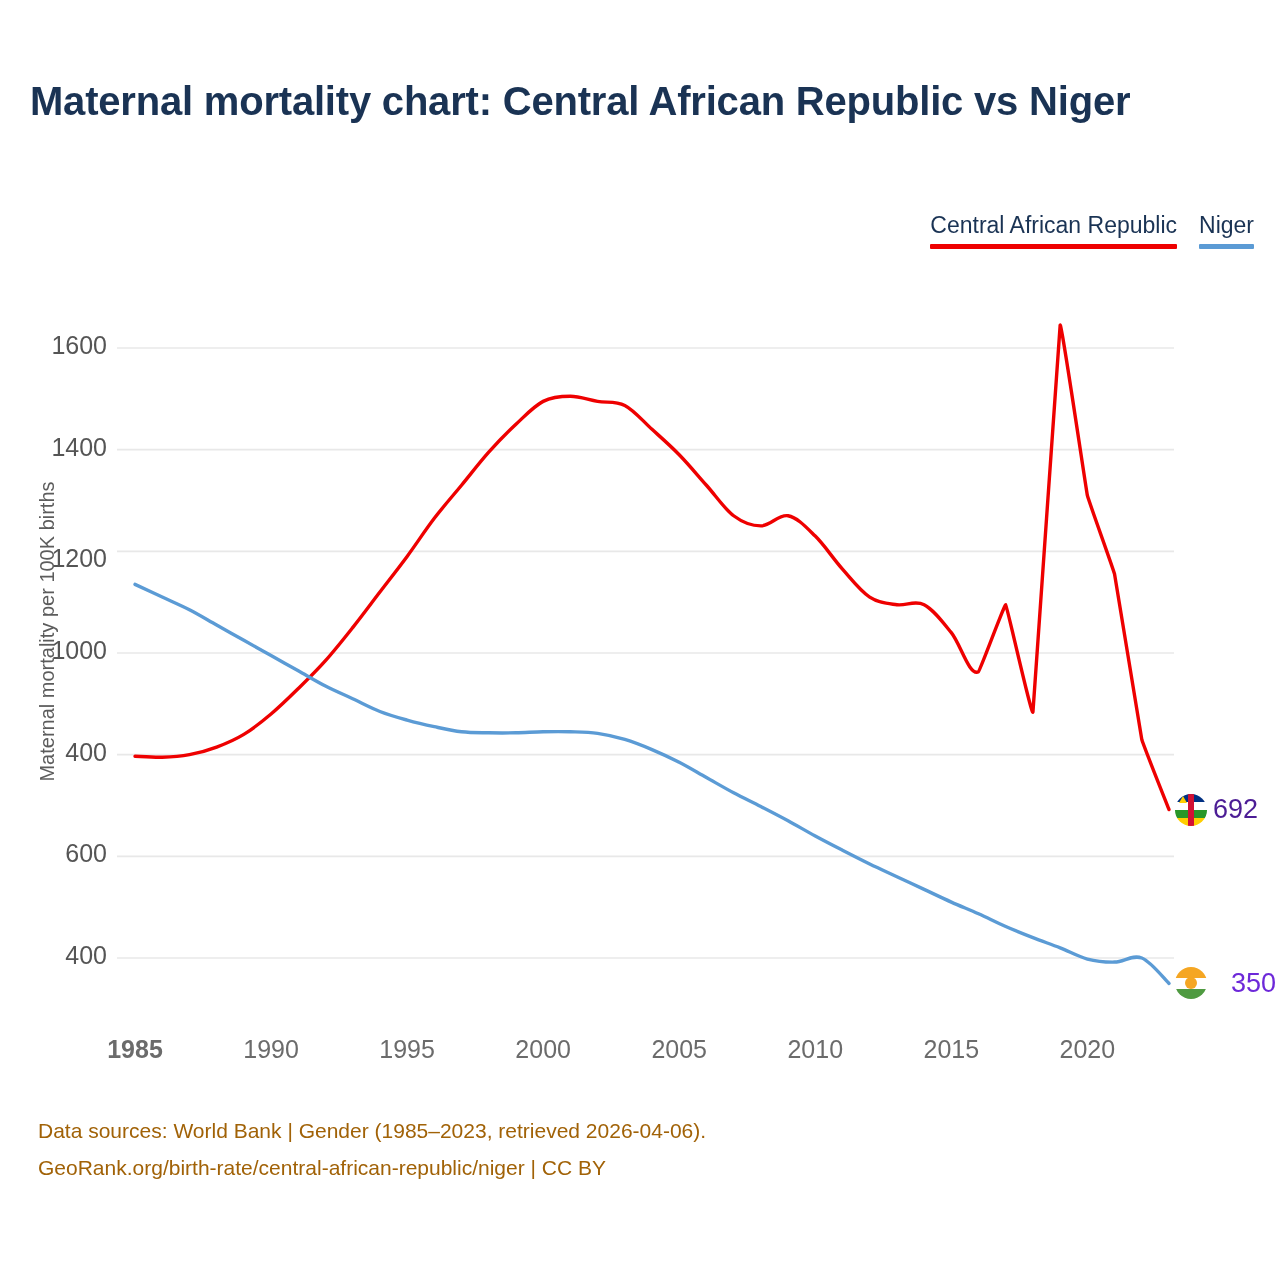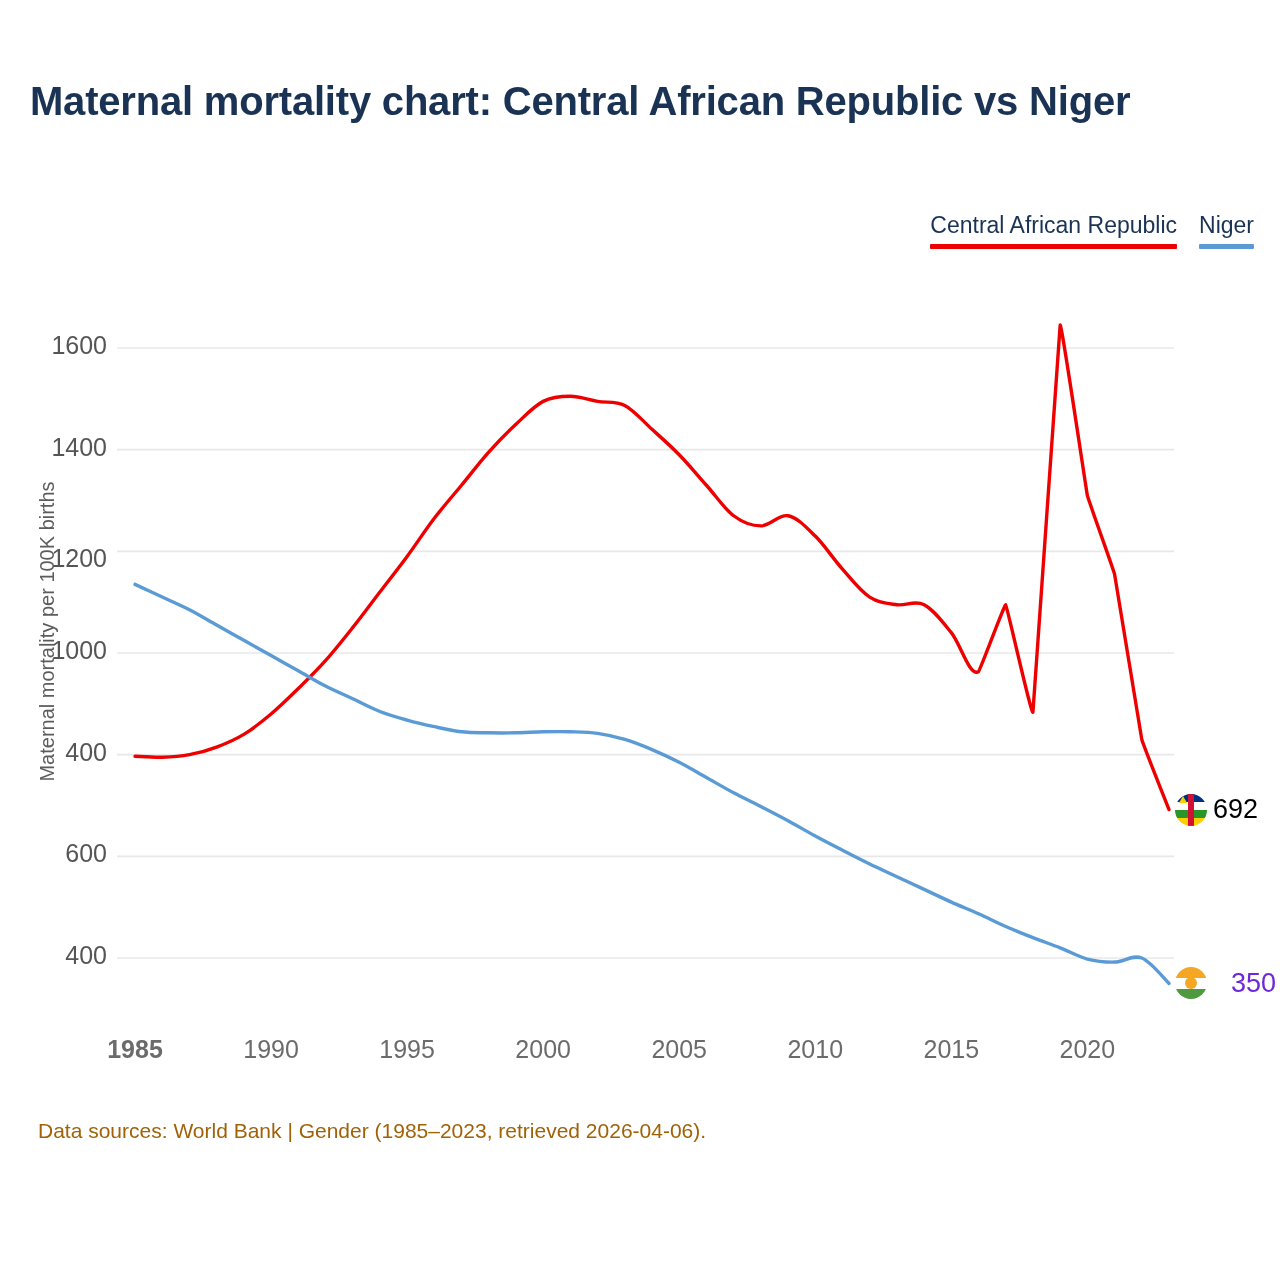--- a/index.html
+++ b/index.html
@@ -238,32 +238,33 @@
 
     <div class="endlabel" id="endlabel-car" style="left: 1175px; top: 793.567px;">
       <span class="flag flag-car">
         <span class="band b1"></span>
         <span class="band b2"></span>
         <span class="band b3"></span>
         <span class="band b4"></span>
         <span class="stripe"></span>
         <span class="star"></span>
       </span>
-      <span class="endvalue" id="endvalue-car" style="color: #000000;">692</span>
+      <span class="endvalue" id="endvalue-car" style="color: #4c1d95;">692</span>
     </div>
 
     <div class="endlabel" id="endlabel-ne" style="left: 1175px; top: 967.417px;">
       <span class="flag flag-ne">
         <span class="band n1"></span>
         <span class="band n2"></span>
         <span class="band n3"></span>
         <span class="disc"></span>
       </span>
       <span class="endvalue" id="endvalue-ne" style="color: #6d28d9; margin-left: 18px;">350</span>
     </div>
 
   </div>
 
   <div class="footer">
     <div>Data sources: World Bank | Gender (1985–2023, retrieved 2026-04-06).</div>
+    <div>GeoRank.org/birth-rate/central-african-republic/niger | CC BY</div>
   </div>
 
 </div>
 
 </body></html>

